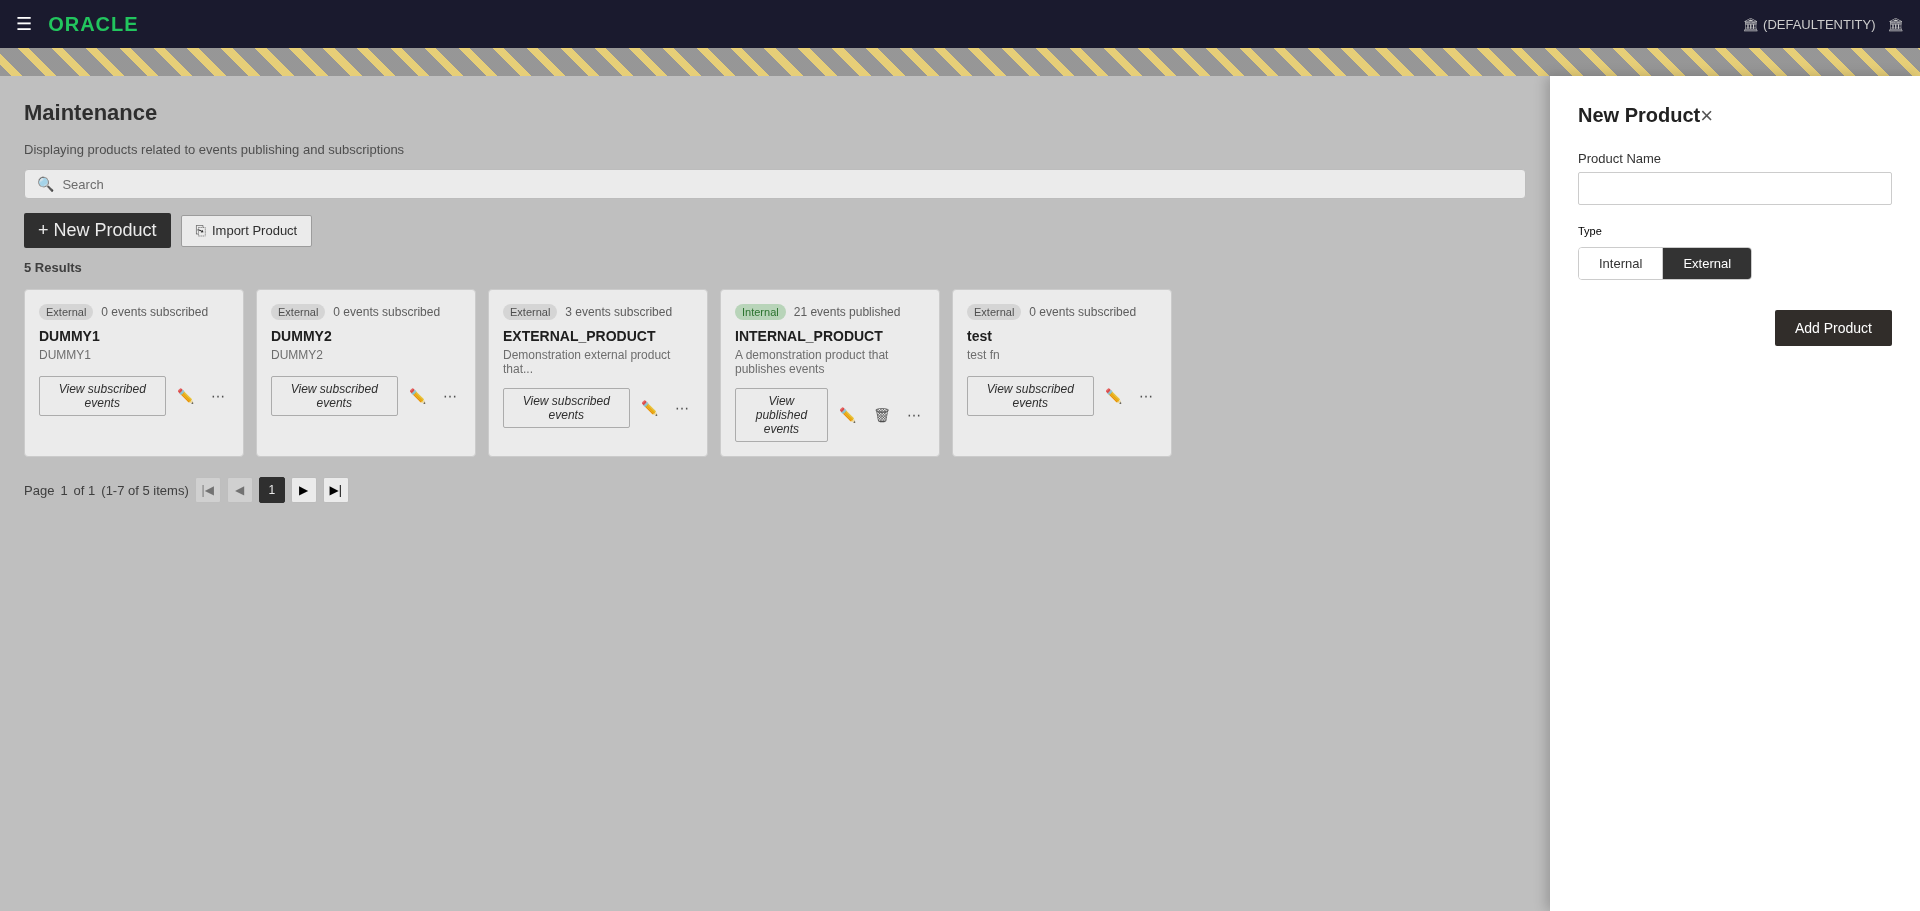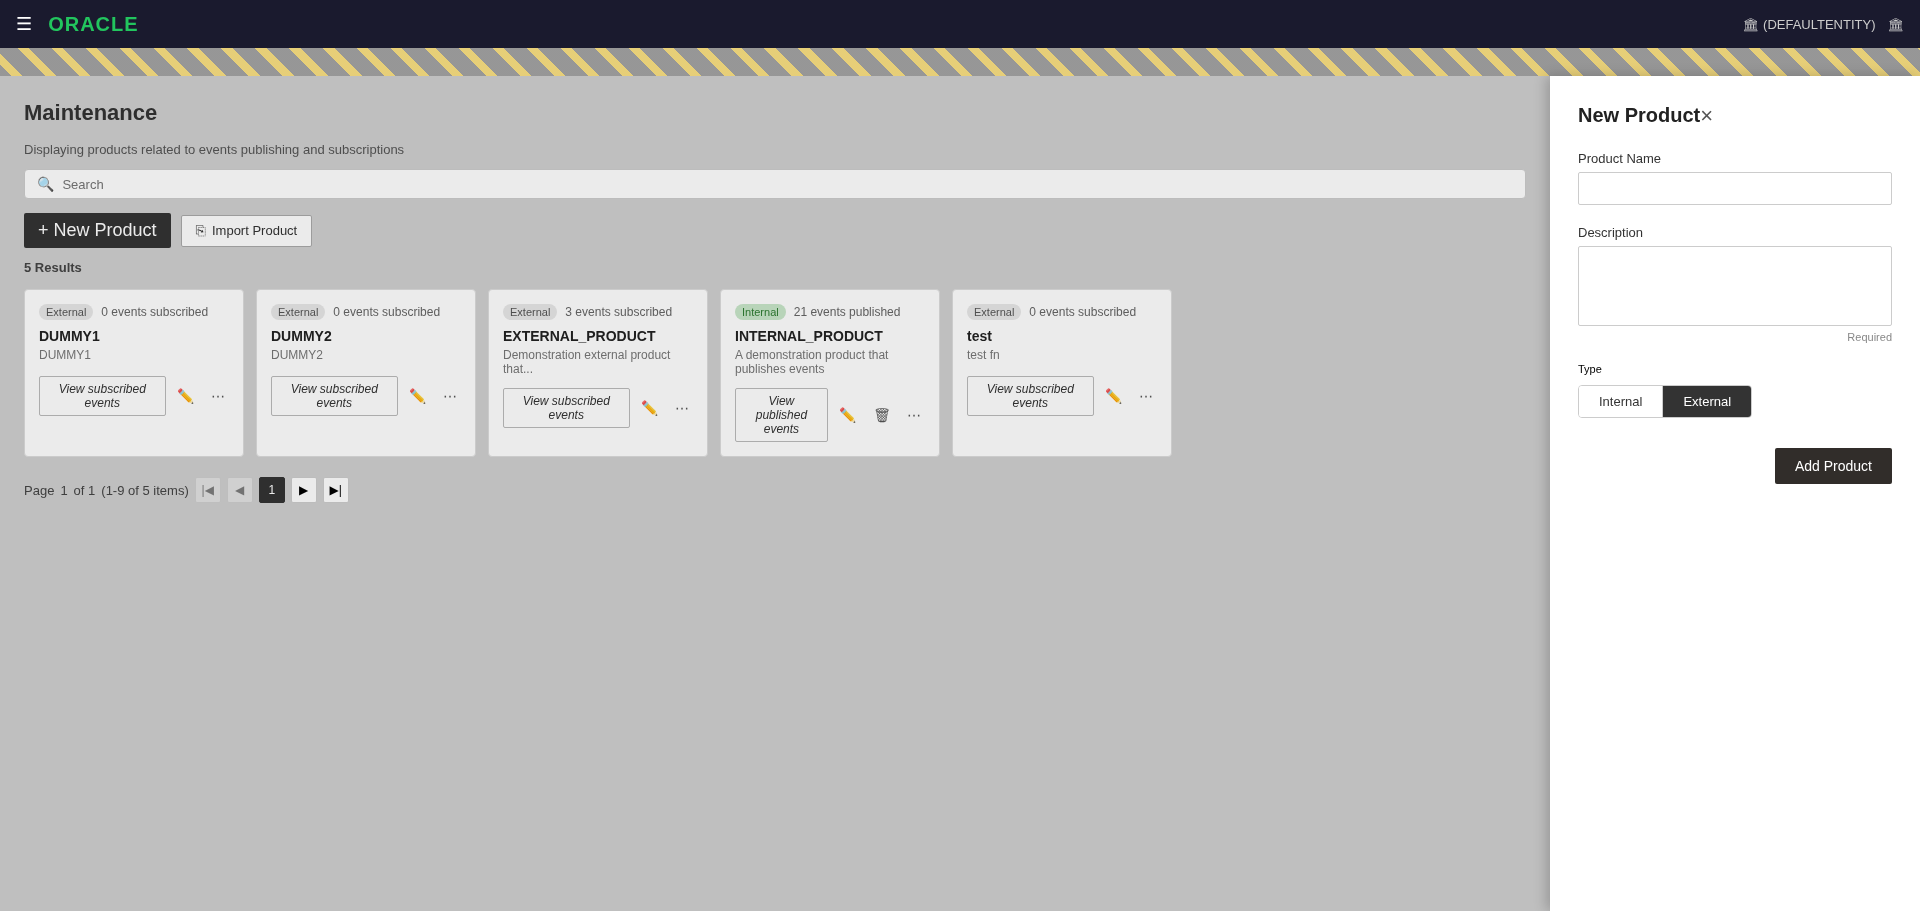--- a/index.html
+++ b/index.html
@@ -469,21 +469,21 @@
           <button class="icon-btn">⋯</button>
         </div>
       </div>
 
     </div>
 
     <div class="pagination">
       <span>Page</span>
       <span>1</span>
       <span>of 1</span>
-      <span>(1-9 of 5 items)</span>
+      <span>(1-7 of 5 items)</span>
       <button class="page-btn disabled">|◀</button>
       <button class="page-btn disabled">◀</button>
       <button class="page-btn active">1</button>
       <button class="page-btn">▶</button>
       <button class="page-btn">▶|</button>
     </div>
 
   </div>
 
   <div class="side-panel">
@@ -491,25 +491,20 @@
     <div class="panel-header">
       <h2 class="panel-title">New Product</h2>
       <button class="close-btn">×</button>
     </div>
 
     <div class="form-group">
       <label class="form-label">Product Name</label>
       <input type="text" class="form-input" style="">
     </div>
 
-    <div class="form-group">
-      <label class="form-label">Description</label>
-      <textarea class="form-textarea" style=""></textarea>
-      <div class="required-hint">Required</div>
-    </div>
 
     <div class="form-group">
       <div class="form-label-section">Type</div>
       <div class="type-toggle">
         <button class="type-btn">Internal</button>
         <button class="type-btn active">External</button>
       </div>
     </div>
 
     <div class="panel-footer">

